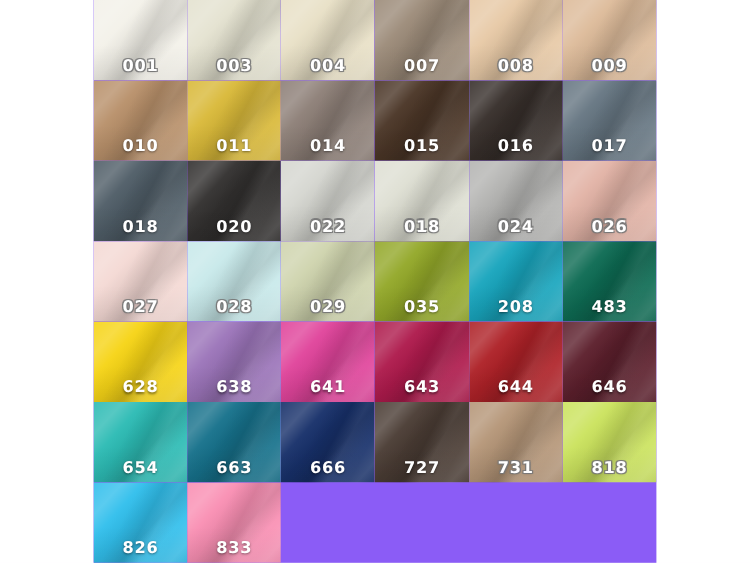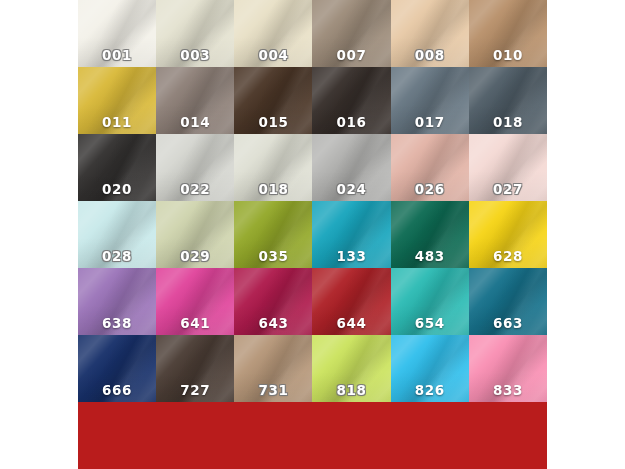--- a/index.html
+++ b/index.html
@@ -23,21 +23,21 @@
 
   #swatch-grid {
     position: absolute;
     left: 78px;
     top: 0px;
     width: 469px;
     height: 469px;
     display: grid;
     grid-template-columns: repeat(6, 1fr);
     grid-template-rows: repeat(7, 1fr);
-    background: #b91c1c;
+    background: #8b5cf6;
   }
 
   .swatch-cell {
     position: relative;
     overflow: hidden;
     display: block;
   }
 
   
   .swatch-base {
@@ -151,20 +151,27 @@
         <div class="swatch-shade"></div>
         <div class="swatch-label">007</div>
       </div>
       <div class="swatch-cell">
         <div class="swatch-base" style="background: rgb(231, 201, 166);"></div>
         <div class="swatch-fold"></div>
         <div class="swatch-crease"></div>
         <div class="swatch-shade"></div>
         <div class="swatch-label">008</div>
       </div>
+      <div class="swatch-cell">
+        <div class="swatch-base" style="background: rgb(221, 187, 154);"></div>
+        <div class="swatch-fold"></div>
+        <div class="swatch-crease"></div>
+        <div class="swatch-shade"></div>
+        <div class="swatch-label">009</div>
+      </div>
       <div class="swatch-cell is-dark">
         <div class="swatch-base" style="background: rgb(184, 144, 106);"></div>
         <div class="swatch-fold"></div>
         <div class="swatch-crease"></div>
         <div class="swatch-shade"></div>
         <div class="swatch-label">010</div>
       </div>
       <div class="swatch-cell is-dark">
         <div class="swatch-base" style="background: rgb(217, 185, 57);"></div>
         <div class="swatch-fold"></div>
@@ -268,21 +275,21 @@
         <div class="swatch-fold"></div>
         <div class="swatch-crease"></div>
         <div class="swatch-shade"></div>
         <div class="swatch-label">035</div>
       </div>
       <div class="swatch-cell is-dark">
         <div class="swatch-base" style="background: rgb(24, 165, 189);"></div>
         <div class="swatch-fold"></div>
         <div class="swatch-crease"></div>
         <div class="swatch-shade"></div>
-        <div class="swatch-label">133</div>
+        <div class="swatch-label">208</div>
       </div>
       <div class="swatch-cell is-dark">
         <div class="swatch-base" style="background: rgb(13, 107, 83);"></div>
         <div class="swatch-fold"></div>
         <div class="swatch-crease"></div>
         <div class="swatch-shade"></div>
         <div class="swatch-label">483</div>
       </div>
       <div class="swatch-cell is-dark">
         <div class="swatch-base" style="background: rgb(246, 212, 22);"></div>
@@ -311,20 +318,27 @@
         <div class="swatch-crease"></div>
         <div class="swatch-shade"></div>
         <div class="swatch-label">643</div>
       </div>
       <div class="swatch-cell is-dark">
         <div class="swatch-base" style="background: rgb(174, 33, 39);"></div>
         <div class="swatch-fold"></div>
         <div class="swatch-crease"></div>
         <div class="swatch-shade"></div>
         <div class="swatch-label">644</div>
+      </div>
+      <div class="swatch-cell is-dark">
+        <div class="swatch-base" style="background: rgb(92, 31, 44);"></div>
+        <div class="swatch-fold"></div>
+        <div class="swatch-crease"></div>
+        <div class="swatch-shade"></div>
+        <div class="swatch-label">646</div>
       </div>
       <div class="swatch-cell is-dark">
         <div class="swatch-base" style="background: rgb(44, 187, 180);"></div>
         <div class="swatch-fold"></div>
         <div class="swatch-crease"></div>
         <div class="swatch-shade"></div>
         <div class="swatch-label">654</div>
       </div>
       <div class="swatch-cell is-dark">
         <div class="swatch-base" style="background: rgb(22, 113, 139);"></div>

